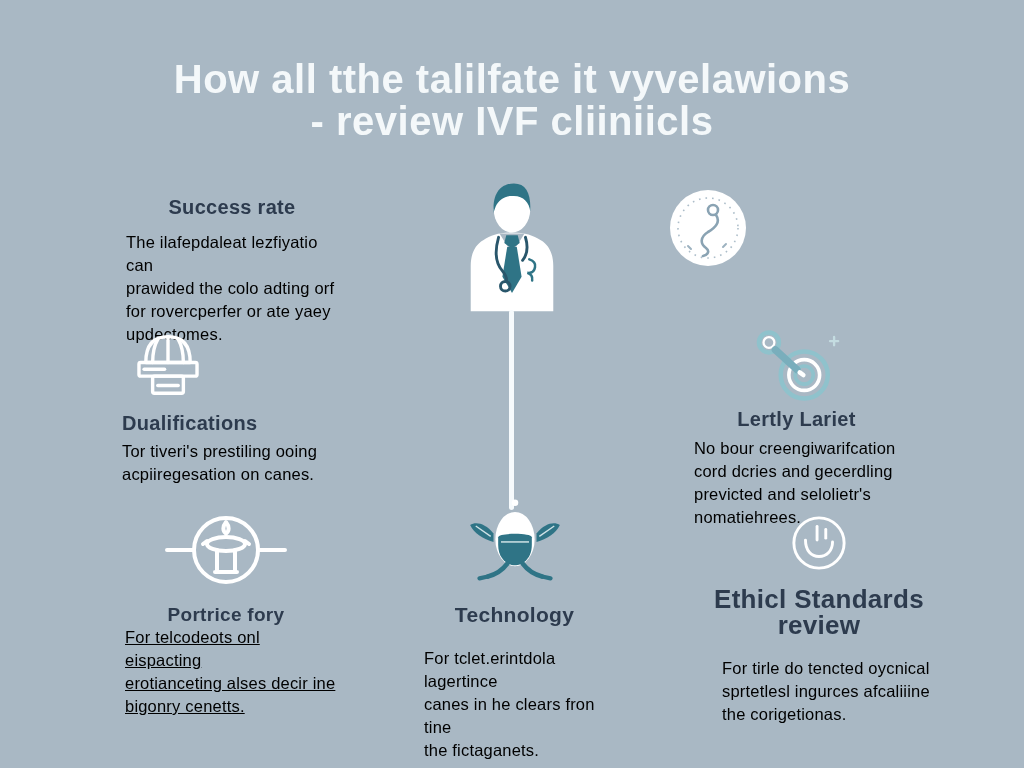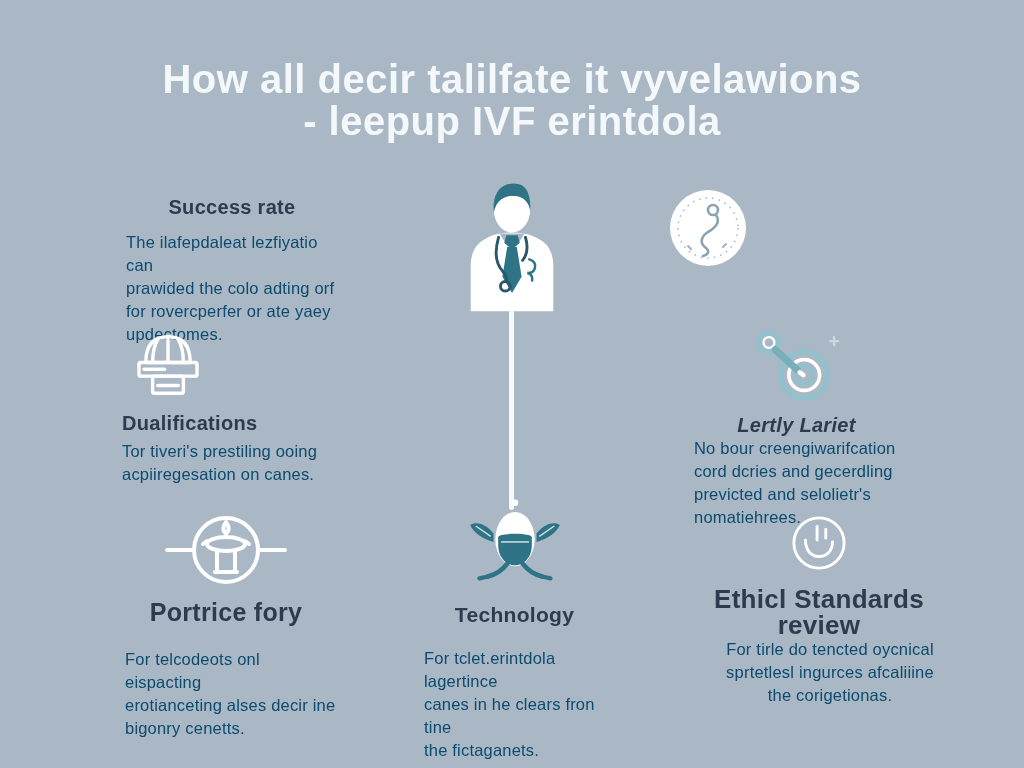--- a/index.html
+++ b/index.html
@@ -29,21 +29,21 @@
 
   
   .heading {
     color: #2d3b4e;
     font-weight: bold;
     font-size: 20px;
     letter-spacing: 0.3px;
     white-space: pre-line;
   }
   .body {
-    color: #0c4a6e;
+    color: #000000;
     font-size: 16.5px;
     line-height: 23px;
     letter-spacing: 0.2px;
     white-space: pre-line;
   }
 
   section { position: absolute; }
 
   
   .sec-success { left: 126px; top: 188px; width: 212px; margin-top: 8px; }
@@ -67,51 +67,51 @@
 
   
   .sec-qualifications { left: 122px; top: 330px; width: 225px; }
   .sec-qualifications .icon { width: 92px; height: 70px; }
   .sec-qualifications .heading { margin-top: 8px; }
   .sec-qualifications .body { margin-top: 5px; }
 
   
   .sec-lariet { left: 694px; top: 328px; width: 205px; text-align: center; }
   .sec-lariet .icon { width: 100px; height: 76px; }
-  .sec-lariet .heading { margin-top: 6px; font-style: italic; }
-  .sec-lariet .body { text-align: left; }
+  .sec-lariet .heading { margin-top: 0px; }
+  .sec-lariet .body { margin-top: 6px; text-align: left; }
 
   
   .sec-portrice { left: 115px; top: 510px; width: 222px; text-align: center; }
   .sec-portrice .icon { width: 122px; height: 76px; }
-  .sec-portrice .heading { margin-top: 8px; font-size: 25px; }
-  .sec-portrice .body { margin-top: 21px; text-align: left; padding-left: 10px; }
+  .sec-portrice .heading { margin-top: 14px; font-size: 19px; }
+  .sec-portrice .body { text-align: left; padding-left: 10px; text-decoration: underline; }
 
   
   .sec-technology { left: 412px; top: 498px; width: 205px; text-align: center; }
   .sec-technology .icon { width: 112px; height: 86px; }
   .sec-technology .heading { margin-top: 15px; font-size: 21px; }
   .sec-technology .body { margin-top: 20px; text-align: left; padding-left: 12px; }
 
   
   .sec-ethics { left: 700px; top: 514px; width: 238px; text-align: center; }
   .sec-ethics .icon { width: 58px; height: 58px; }
   .sec-ethics .heading { margin-top: 10px; font-size: 26px; line-height: 26px; }
-  .sec-ethics .body { margin-top: 0; text-align: center; padding-left: 22px; }
+  .sec-ethics .body { margin-top: 19px; text-align: left; padding-left: 22px; }
 
   .icon { display: inline-block; }
 </style>
 </head>
 <body>
 
 <div class="canvas">
 
   <header class="title-block">
-    <div>How all decir talilfate it vyvelawions</div>
-    <div>- leepup IVF erintdola</div>
+    <div>How all tthe talilfate it vyvelawions</div>
+    <div>- review IVF cliiniicls</div>
   </header>
 
   <section class="sec-success">
     <h2 class="heading">Success rate</h2>
     <p class="body">The ilafepdaleat lezfiyatio can
 prawided the colo adting orf
 for rovercperfer or ate yaey
 updectomes.</p>
   </section>
 

